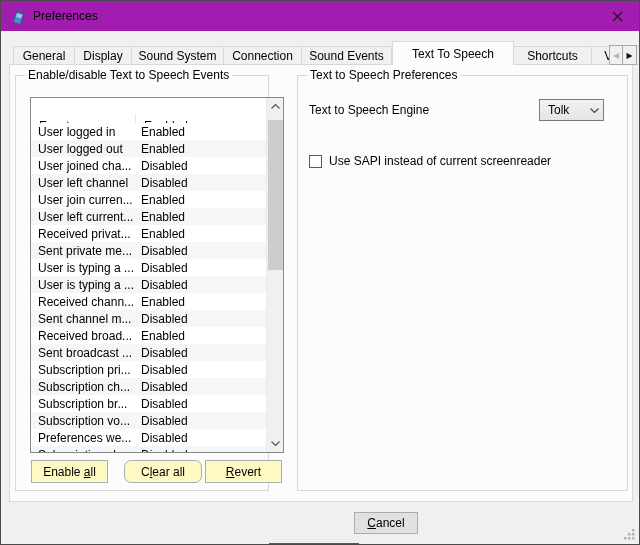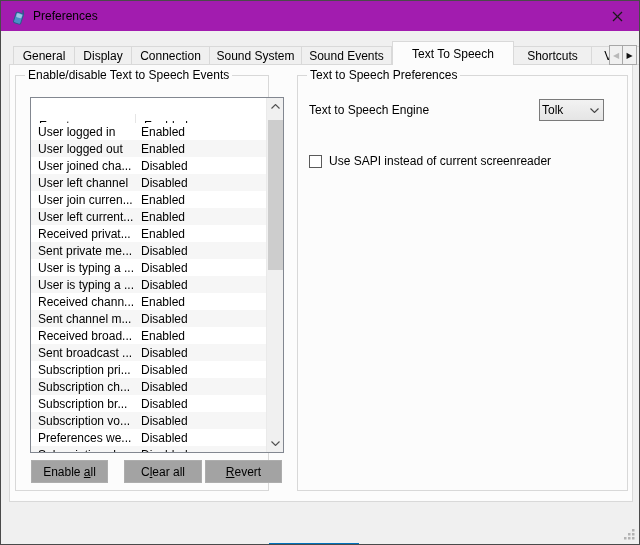--- a/index.html
+++ b/index.html
@@ -61,33 +61,33 @@
 
   
   .vscroll { position:absolute; right:0; top:0; bottom:0; width:17px; background:#f0f0f0;
              border-left:1px solid #eaeaea; }
   .sb-btn { position:absolute; left:0; width:17px; height:17px; display:flex;
             align-items:center; justify-content:center; }
   .sb-up { top:0; } .sb-down { bottom:0; }
   .sb-thumb { position:absolute; left:1px; top:22px; width:15px; height:150px; background:#cdcdcd; }
 
   
-  .btn { position:absolute; height:23px; background:#a3a3a3; border:1px solid #adadad;
+  .btn { position:absolute; height:23px; background:#fef9c3; border:1px solid #adadad;
          display:flex; align-items:center; justify-content:center; white-space:nowrap; }
   .btn-enable { left:15px; top:384px; width:77px; }
-  .btn-clear  { left:108px; top:384px; width:78px; }
+  .btn-clear  { left:108px; top:384px; width:78px;border-radius:7px; }
   .btn-revert { left:189px; top:384px; width:77px; }
   .u { text-decoration:underline; }
 
   
   .engine-label { position:absolute; left:11px; top:23px; height:22px; line-height:22px; }
   .combo { position:absolute; left:241px; top:23px; width:65px; height:22px;
            background:linear-gradient(#f2f2f2,#e5e5e5); border:1px solid #7a7a7a;
            display:flex; align-items:center; }
-  .combo-value { flex:1; padding-left:2px; }
+  .combo-value { flex:1; padding-left:8px; }
   .combo-arrow { width:18px; display:flex; align-items:center; justify-content:center; }
   .check-row { position:absolute; left:11px; top:77px; height:16px; display:flex; align-items:center; }
   .checkbox { width:13px; height:13px; background:#fff; border:1px solid #5a5a5a; margin-right:7px; }
 
   
   .footer-btn-ok { position:absolute; left:268px; top:510px; width:90px; height:24px;
                    background:#e1e1e1; border:2px solid #0071bc; display:flex;
                    align-items:center; justify-content:center;margin-top:32px; }
   .footer-btn-cancel { position:absolute; left:353px; top:511px; width:64px; height:22px;
                        background:#e1e1e1; border:1px solid #adadad; display:flex;
@@ -112,22 +112,22 @@
       <svg width="11" height="11" viewBox="0 0 11 11">
         <line x1="1" y1="1" x2="10" y2="10" stroke="#1a1a1a" stroke-width="1.2"></line>
         <line x1="10" y1="1" x2="1" y2="10" stroke="#1a1a1a" stroke-width="1.2"></line>
       </svg>
     </div>
   </div>
 
   <div class="tabbar">
     <div class="tab t1">General</div>
     <div class="tab t2">Display</div>
+    <div class="tab t4">Sound System</div>
     <div class="tab t3">Connection</div>
-    <div class="tab t4">Sound System</div>
     <div class="tab t5">Sound Events</div>
     <div class="tab t6 active">Text To Speech</div>
     <div class="tab t7">Shortcuts</div>
     <div class="tab t8">Video</div>
   </div>
   <div class="tab-scrollers">
     <div class="tab-scroll-btn">
       <span class="arrow-dim">◀</span>
     </div>
     <div class="tab-scroll-btn">
@@ -269,20 +269,23 @@
       <div class="check-row">
         <span class="checkbox"></span>
         <span>Use SAPI instead of current screenreader</span>
       </div>
     </div>
   </div>
 
   <div class="footer-btn-ok">
     <span><span></span><span class="u">O</span><span>k</span></span>
   </div>
+  <div class="footer-btn-cancel">
+    <span><span></span><span class="u">C</span><span>ancel</span></span>
+  </div>
 
   <svg class="size-grip" viewBox="0 0 15 15">
     <rect x="11" y="3" width="2.5" height="2.5" fill="#b3b3b3"></rect>
     <rect x="7" y="7" width="2.5" height="2.5" fill="#b3b3b3"></rect>
     <rect x="11" y="7" width="2.5" height="2.5" fill="#b3b3b3"></rect>
     <rect x="3" y="11" width="2.5" height="2.5" fill="#b3b3b3"></rect>
     <rect x="7" y="11" width="2.5" height="2.5" fill="#b3b3b3"></rect>
     <rect x="11" y="11" width="2.5" height="2.5" fill="#b3b3b3"></rect>
   </svg>
 </div>

